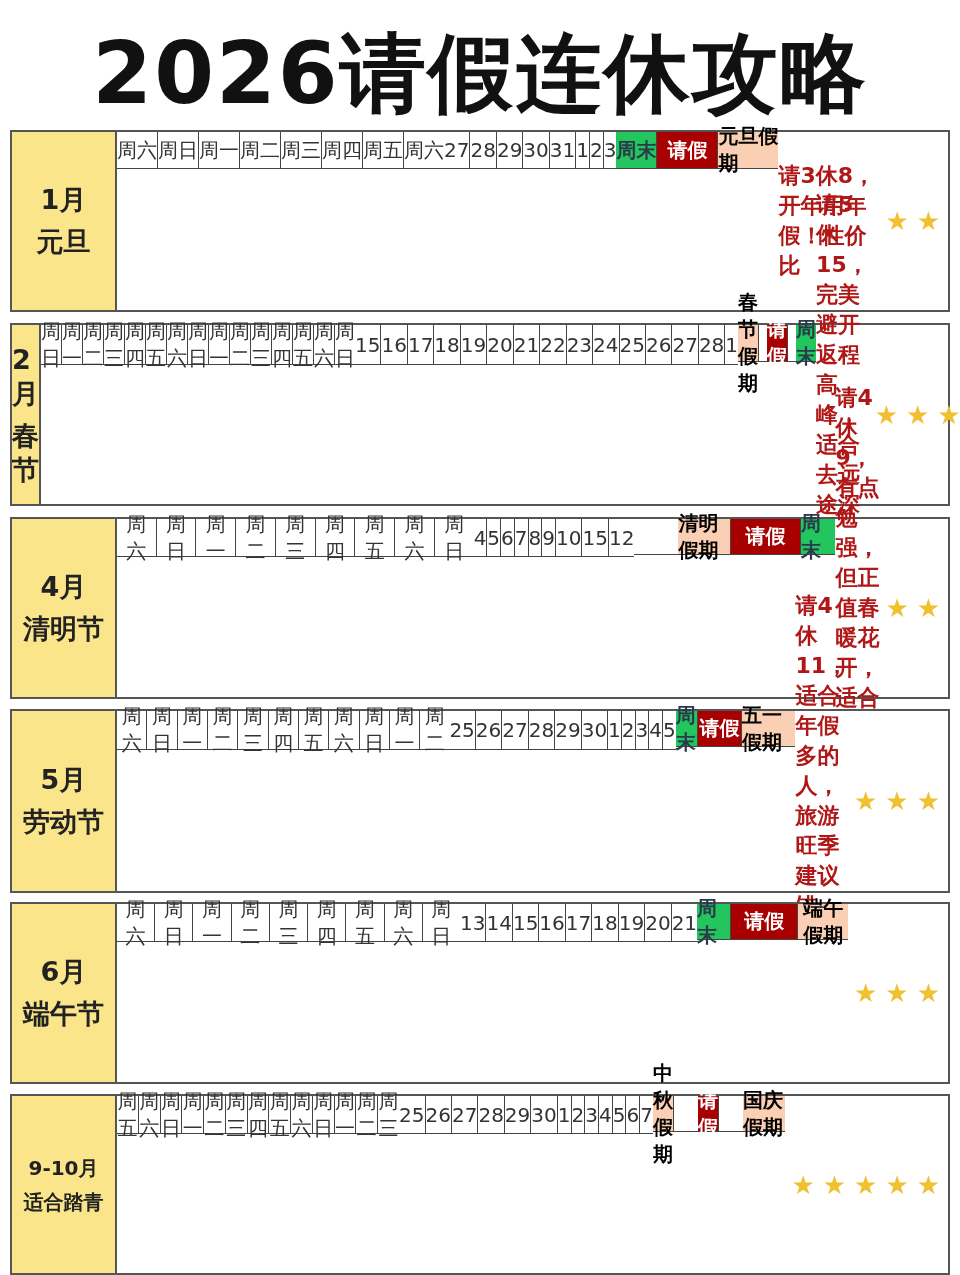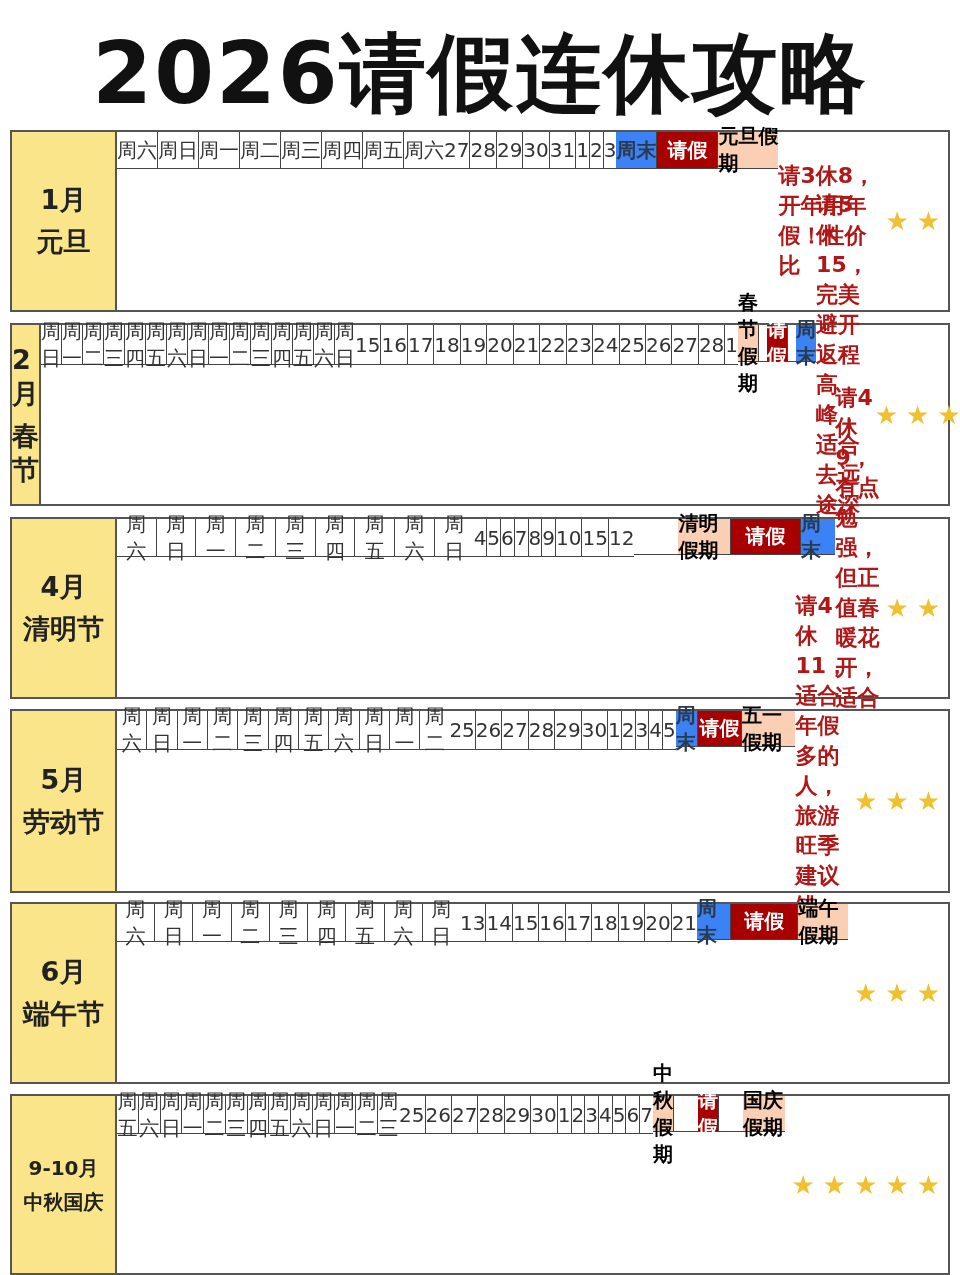--- a/index.html
+++ b/index.html
@@ -7,21 +7,21 @@
   .title { position: absolute; top: 18px; left: 0; width: 960px; text-align: center; font-size: 86px; font-weight: bold; color: #111; letter-spacing: 2px; line-height: 110px; }
   .section { position: absolute; left: 10px; width: 940px; border: 2px solid #555; display: flex; box-sizing: border-box; background: #fff; }
   .label { width: 103px; background: #fbe58a; border-right: 2px solid #555; display: flex; flex-direction: column; justify-content: center; align-items: center; font-weight: bold; color: #222; font-size: 27px; line-height: 34px; gap: 8px; }
   .label.small { font-size: 20px; line-height: 26px; }
   .grid { flex: 1; display: flex; flex-direction: row; }
   .row { display: flex; border-bottom: 1.5px solid #444; }
   .cell { flex: 1; text-align: center; border-right: 1.5px solid #444; color: #333; font-size: 20px; display: flex; align-items: center; justify-content: center; }
   .cell:last-child { border-right: none; }
   .band { display: flex; border-bottom: 1.5px solid #444; }
   .seg { display: flex; align-items: center; justify-content: center; font-size: 20px; font-weight: bold; }
-  .seg.weekend { background: #3b82f6; color: #2b3a4a; }
+  .seg.weekend { background: #22c55e; color: #2b3a4a; }
   .seg.leave { background: #a80000; color: #fff; }
   .seg.holiday { background: #fbcfb4; color: #000000; }
   .note { flex: 1; display: flex; align-items: center; justify-content: center; color: #b01818; font-weight: bold; font-size: 22px; }
   .stars { margin-left: 6px; color: #f0c030; font-size: 26px; letter-spacing: 8px; }
 </style>
 </head>
 <body>
 
 <div class="title">2026请假连休攻略</div>
 <div id="sections">
@@ -219,31 +219,31 @@
           <div class="cell">16</div>
           <div class="cell">17</div>
           <div class="cell">18</div>
           <div class="cell">19</div>
           <div class="cell">20</div>
           <div class="cell">21</div>
         </div>
         <div class="band" style="height: 35px;">
           <div class="seg weekend" style="flex: 2 1 0%; border-right: 1.5px solid rgb(68, 68, 68);">周末</div>
           <div class="seg leave" style="flex: 4 1 0%; border-right: 1.5px solid rgb(68, 68, 68);">请假</div>
-          <div class="seg holiday" style="flex: 3 1 0%;">端午假期</div>
+          <div class="seg holiday" style="flex: 3 1 0%; text-align: center;">端午假期</div>
         </div>
         <div class="note">
           <span class="stars">★★★</span>
         </div>
       </div>
     </div>
     <div class="section" style="top: 1094px; height: 181px;">
       <div class="label small">
         <div>9-10月</div>
-        <div>中秋国庆</div>
+        <div>适合踏青</div>
       </div>
       <div class="grid">
         <div class="row" style="height: 37px;">
           <div class="cell">周五</div>
           <div class="cell">周六</div>
           <div class="cell">周日</div>
           <div class="cell">周一</div>
           <div class="cell">周二</div>
           <div class="cell">周三</div>
           <div class="cell">周四</div>

